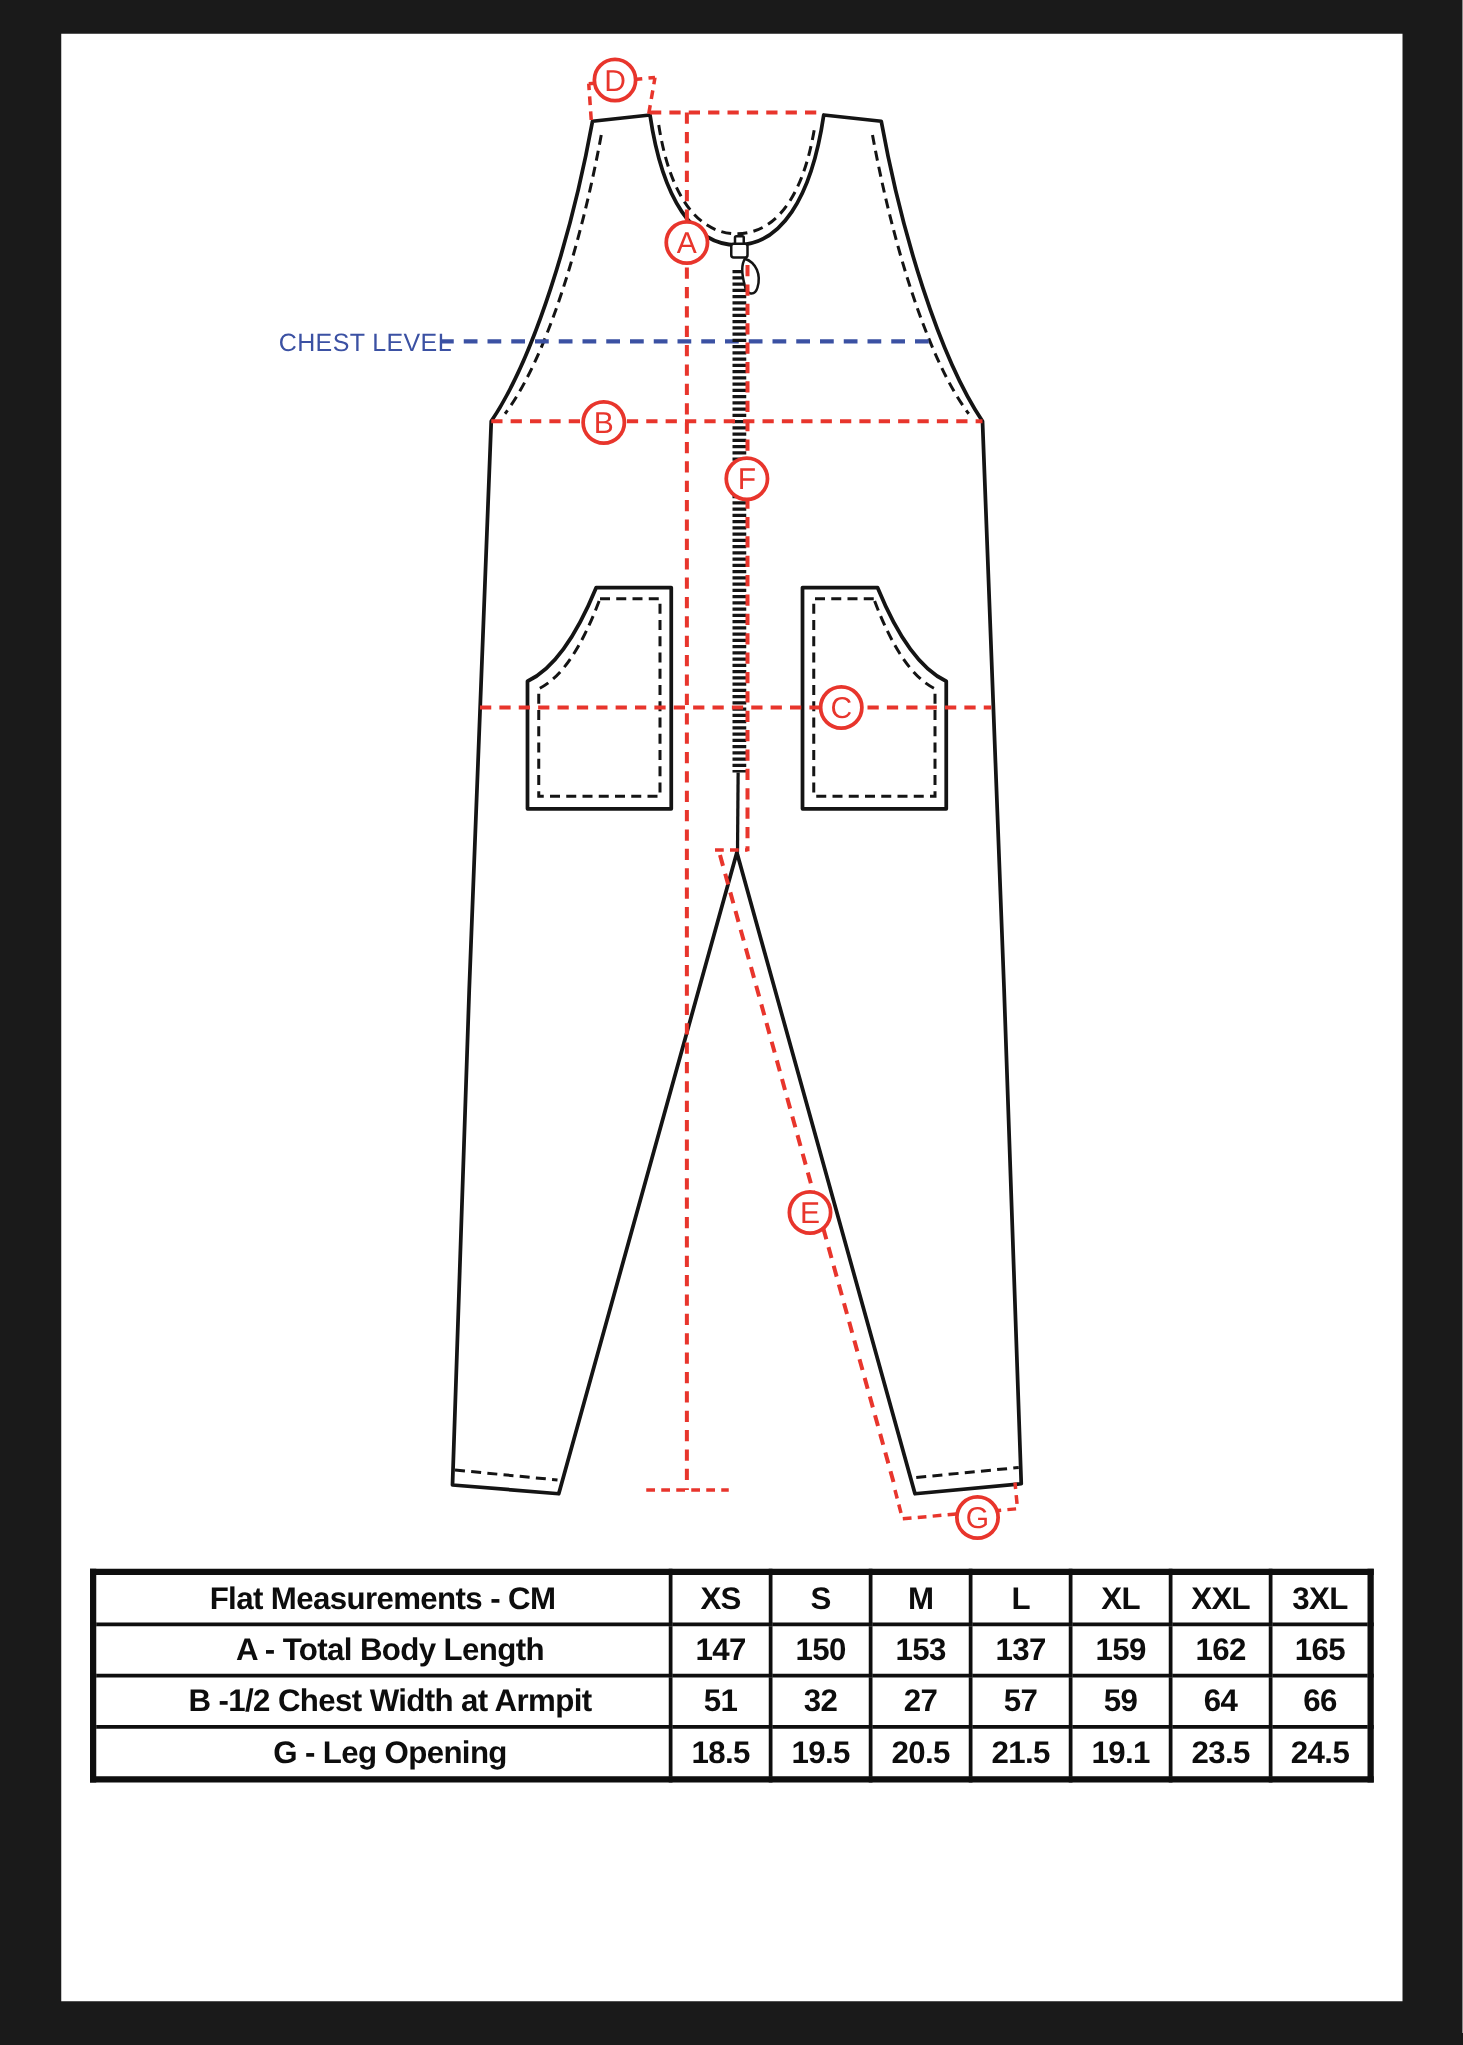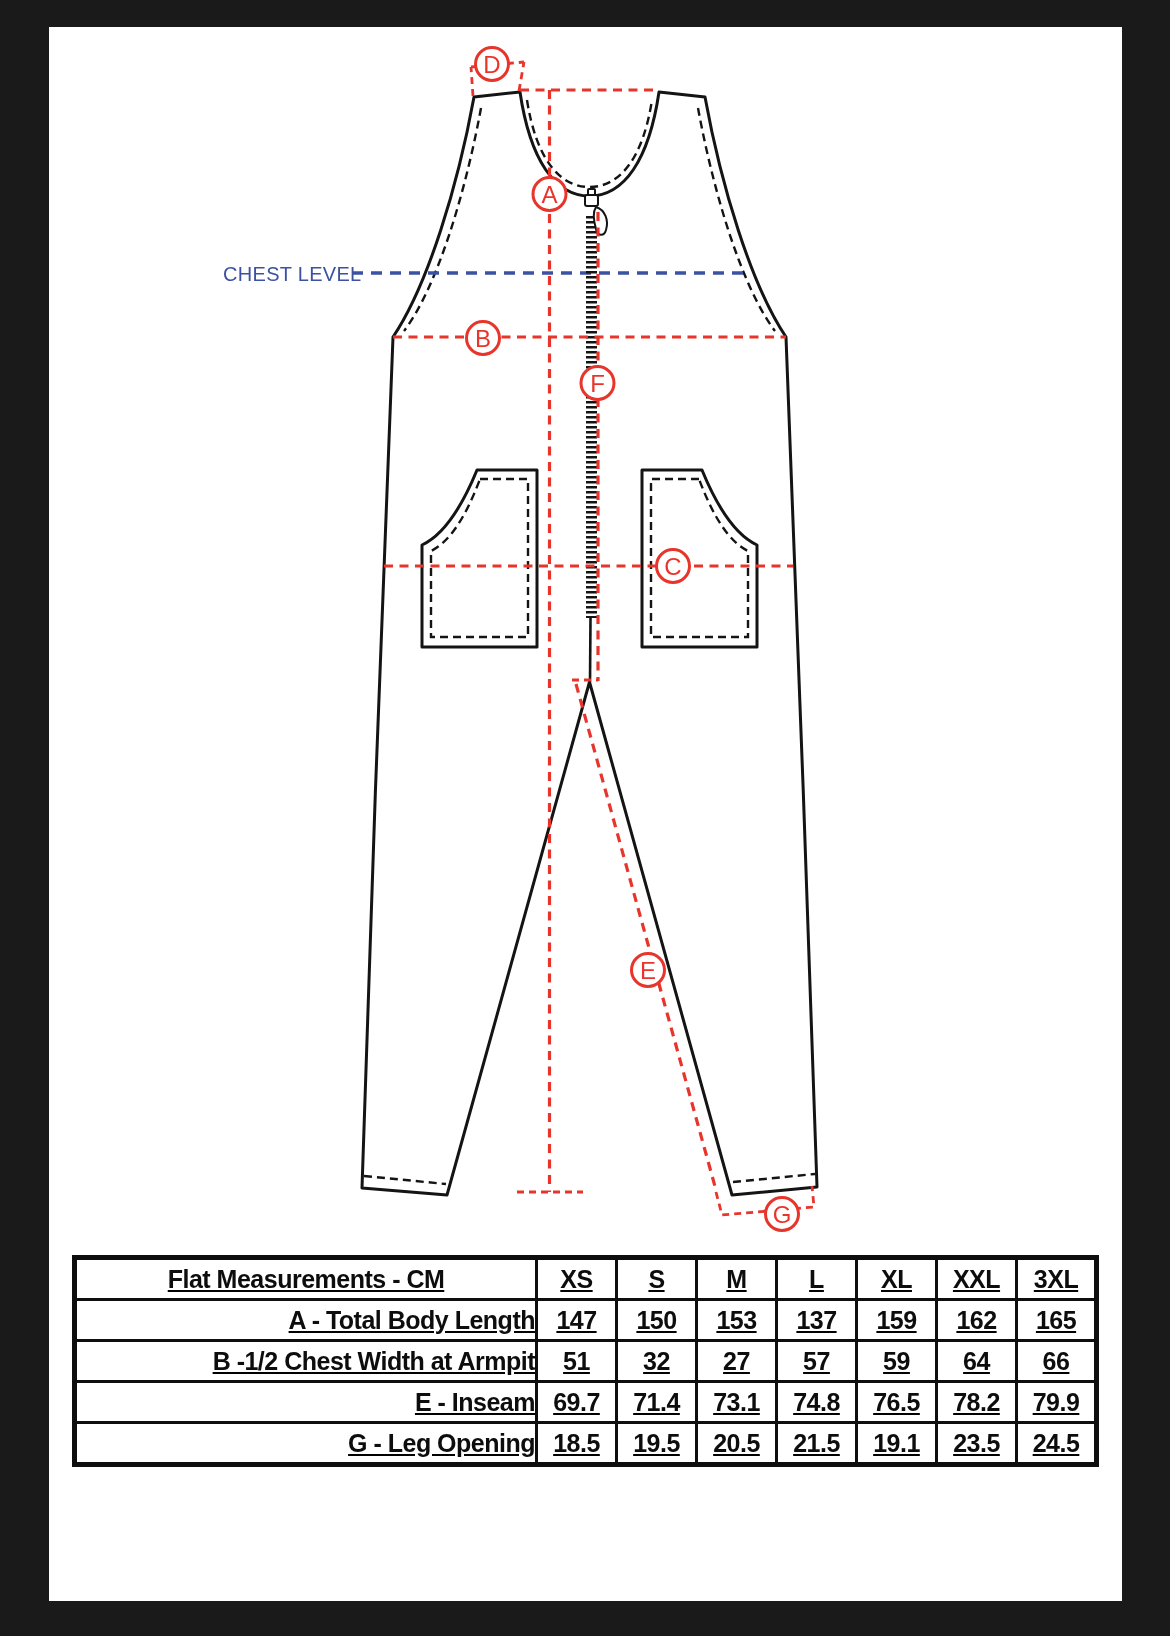--- a/index.html
+++ b/index.html
@@ -35,28 +35,28 @@
     font-family:"Liberation Sans",sans-serif;
   }
 
   
   .size-table{
     position:absolute;left:72px;top:1255px;width:1027px;
     border-collapse:collapse;table-layout:fixed;
     background:#ffffff;
   }
   .size-table,.size-table th,.size-table td{border:3px solid #0e0e0e;}
-  .size-table{border-width:5px;text-decoration:underline;}
+  .size-table{border-width:5px;}
   .size-table th,.size-table td{
     height:38px;padding:0;
     font-weight:bold;font-size:25px;letter-spacing:-0.5px;
     color:#0d0d0d;text-align:center;white-space:nowrap;
     font-family:"Liberation Sans",sans-serif;
   }
-  .size-table td.rowlabel{text-align:right;padding-left:12px;}
+  .size-table td.rowlabel{text-align:center;padding-left:12px;}
 </style>
 </head>
 <body style="--red: #e8352c; --blue: #3b51a3; --frame: #1a1a1a;">
 
 <div class="panel"></div>
 
 <svg class="diagram" width="1170" height="1250" viewBox="0 0 1170 1250">
 
   <path class="outline" d="
     M 474 97
@@ -176,30 +176,20 @@
       <td class="rowlabel">B -1/2 Chest Width at Armpit</td>
       <td>51</td>
       <td>32</td>
       <td>27</td>
       <td>57</td>
       <td>59</td>
       <td>64</td>
       <td>66</td>
     </tr>
     <tr>
-      <td class="rowlabel">E - Inseam</td>
-      <td>69.7</td>
-      <td>71.4</td>
-      <td>73.1</td>
-      <td>74.8</td>
-      <td>76.5</td>
-      <td>78.2</td>
-      <td>79.9</td>
-    </tr>
-    <tr>
       <td class="rowlabel">G - Leg Opening</td>
       <td>18.5</td>
       <td>19.5</td>
       <td>20.5</td>
       <td>21.5</td>
       <td>19.1</td>
       <td>23.5</td>
       <td>24.5</td>
     </tr>
   </tbody>

